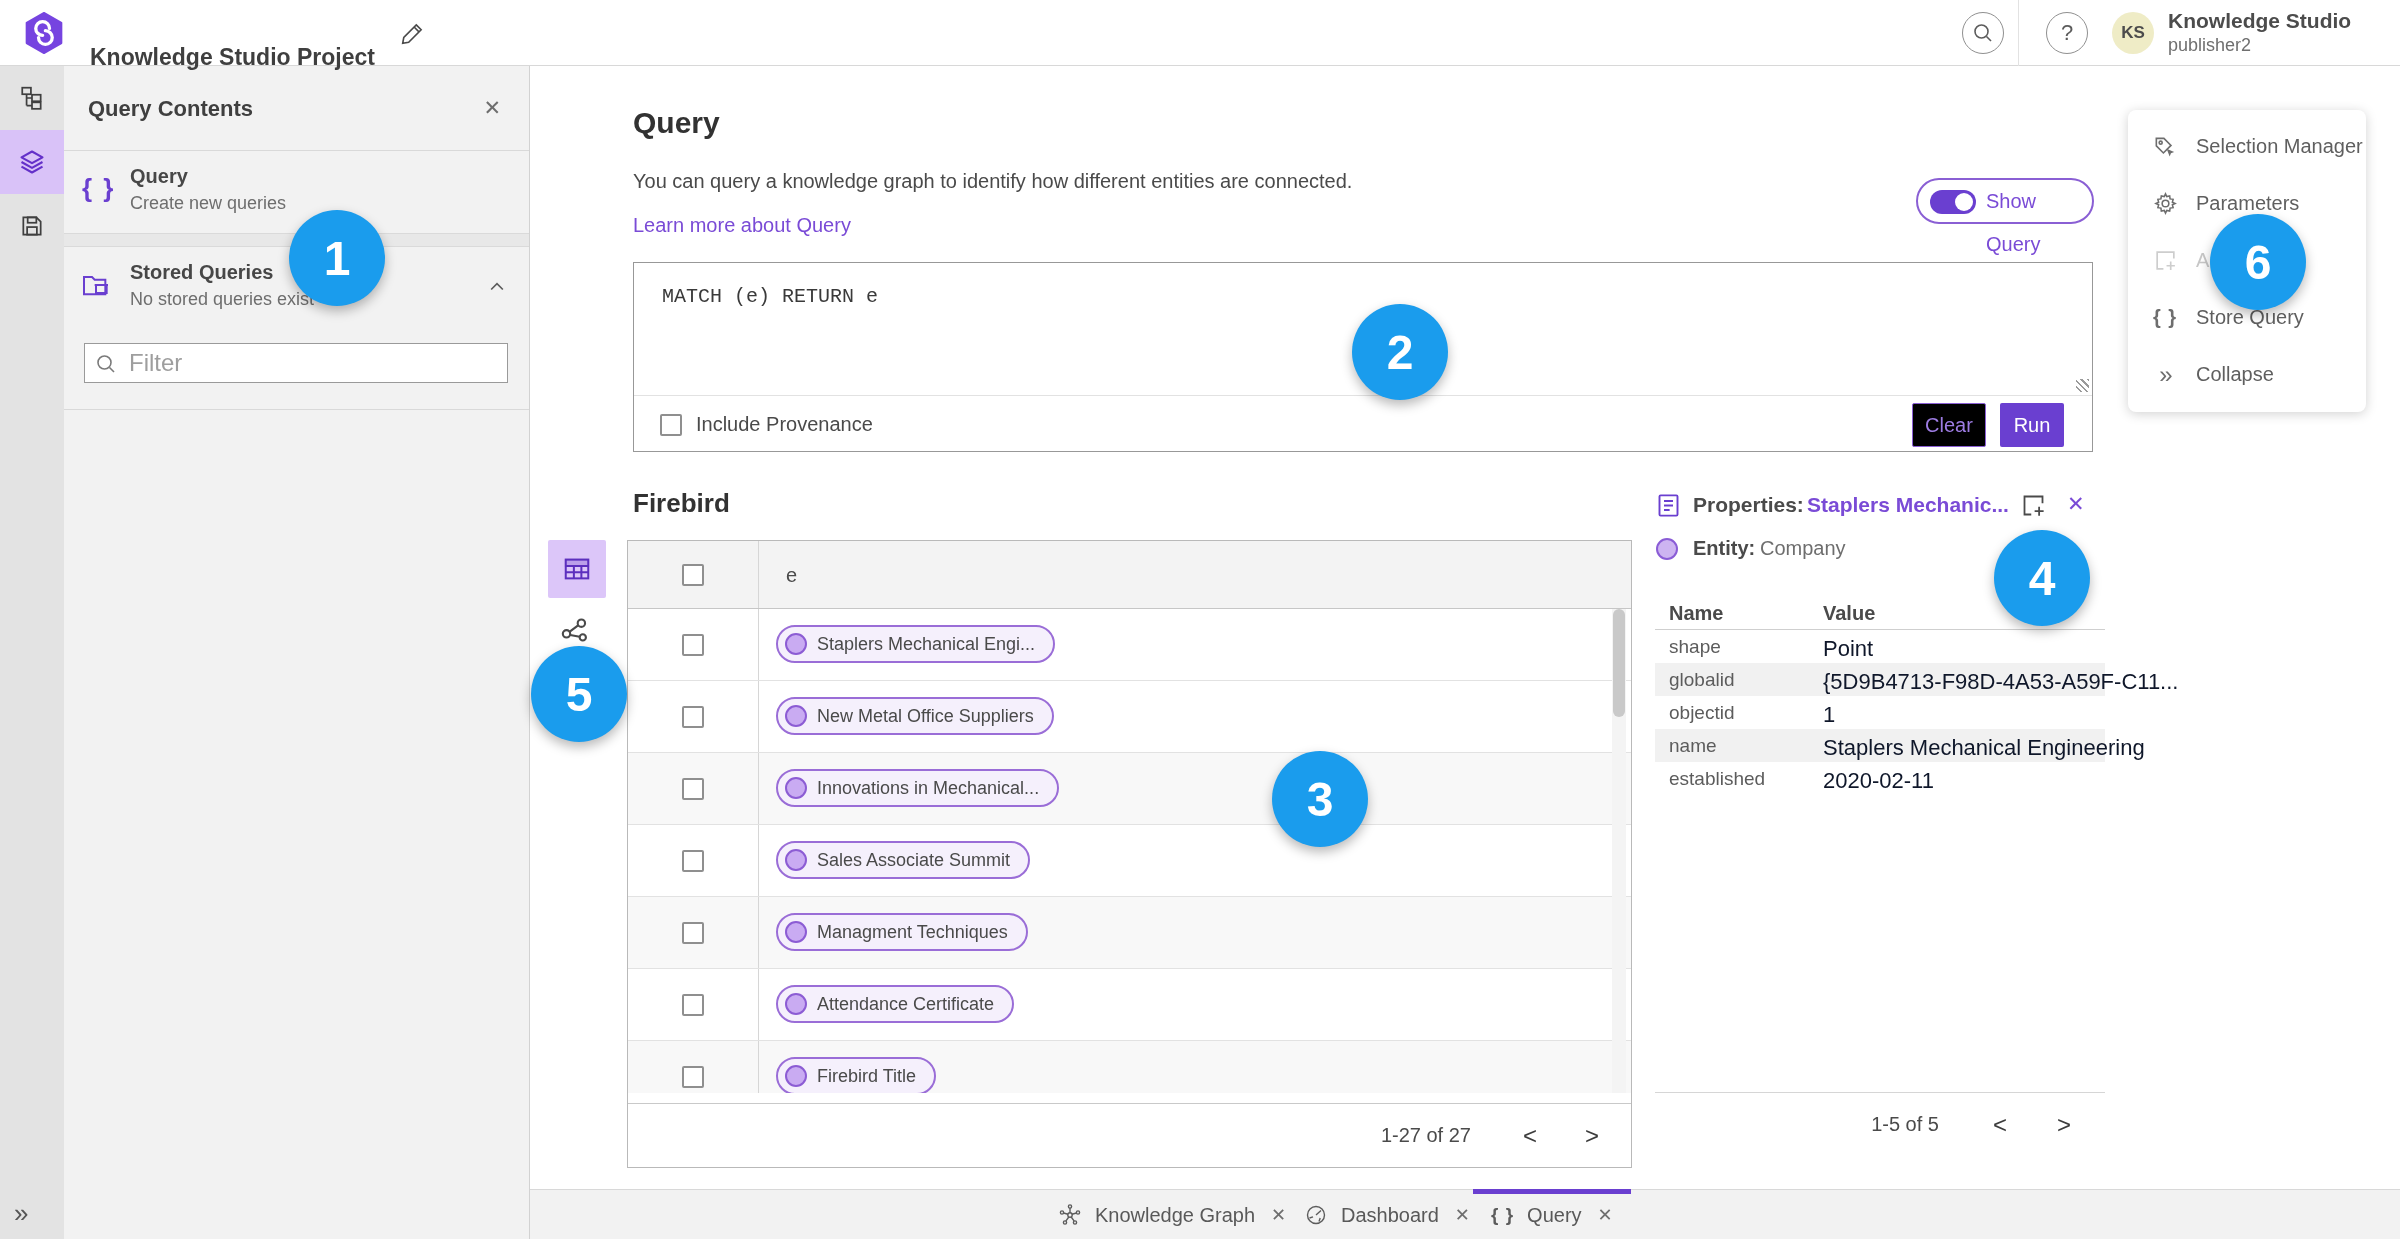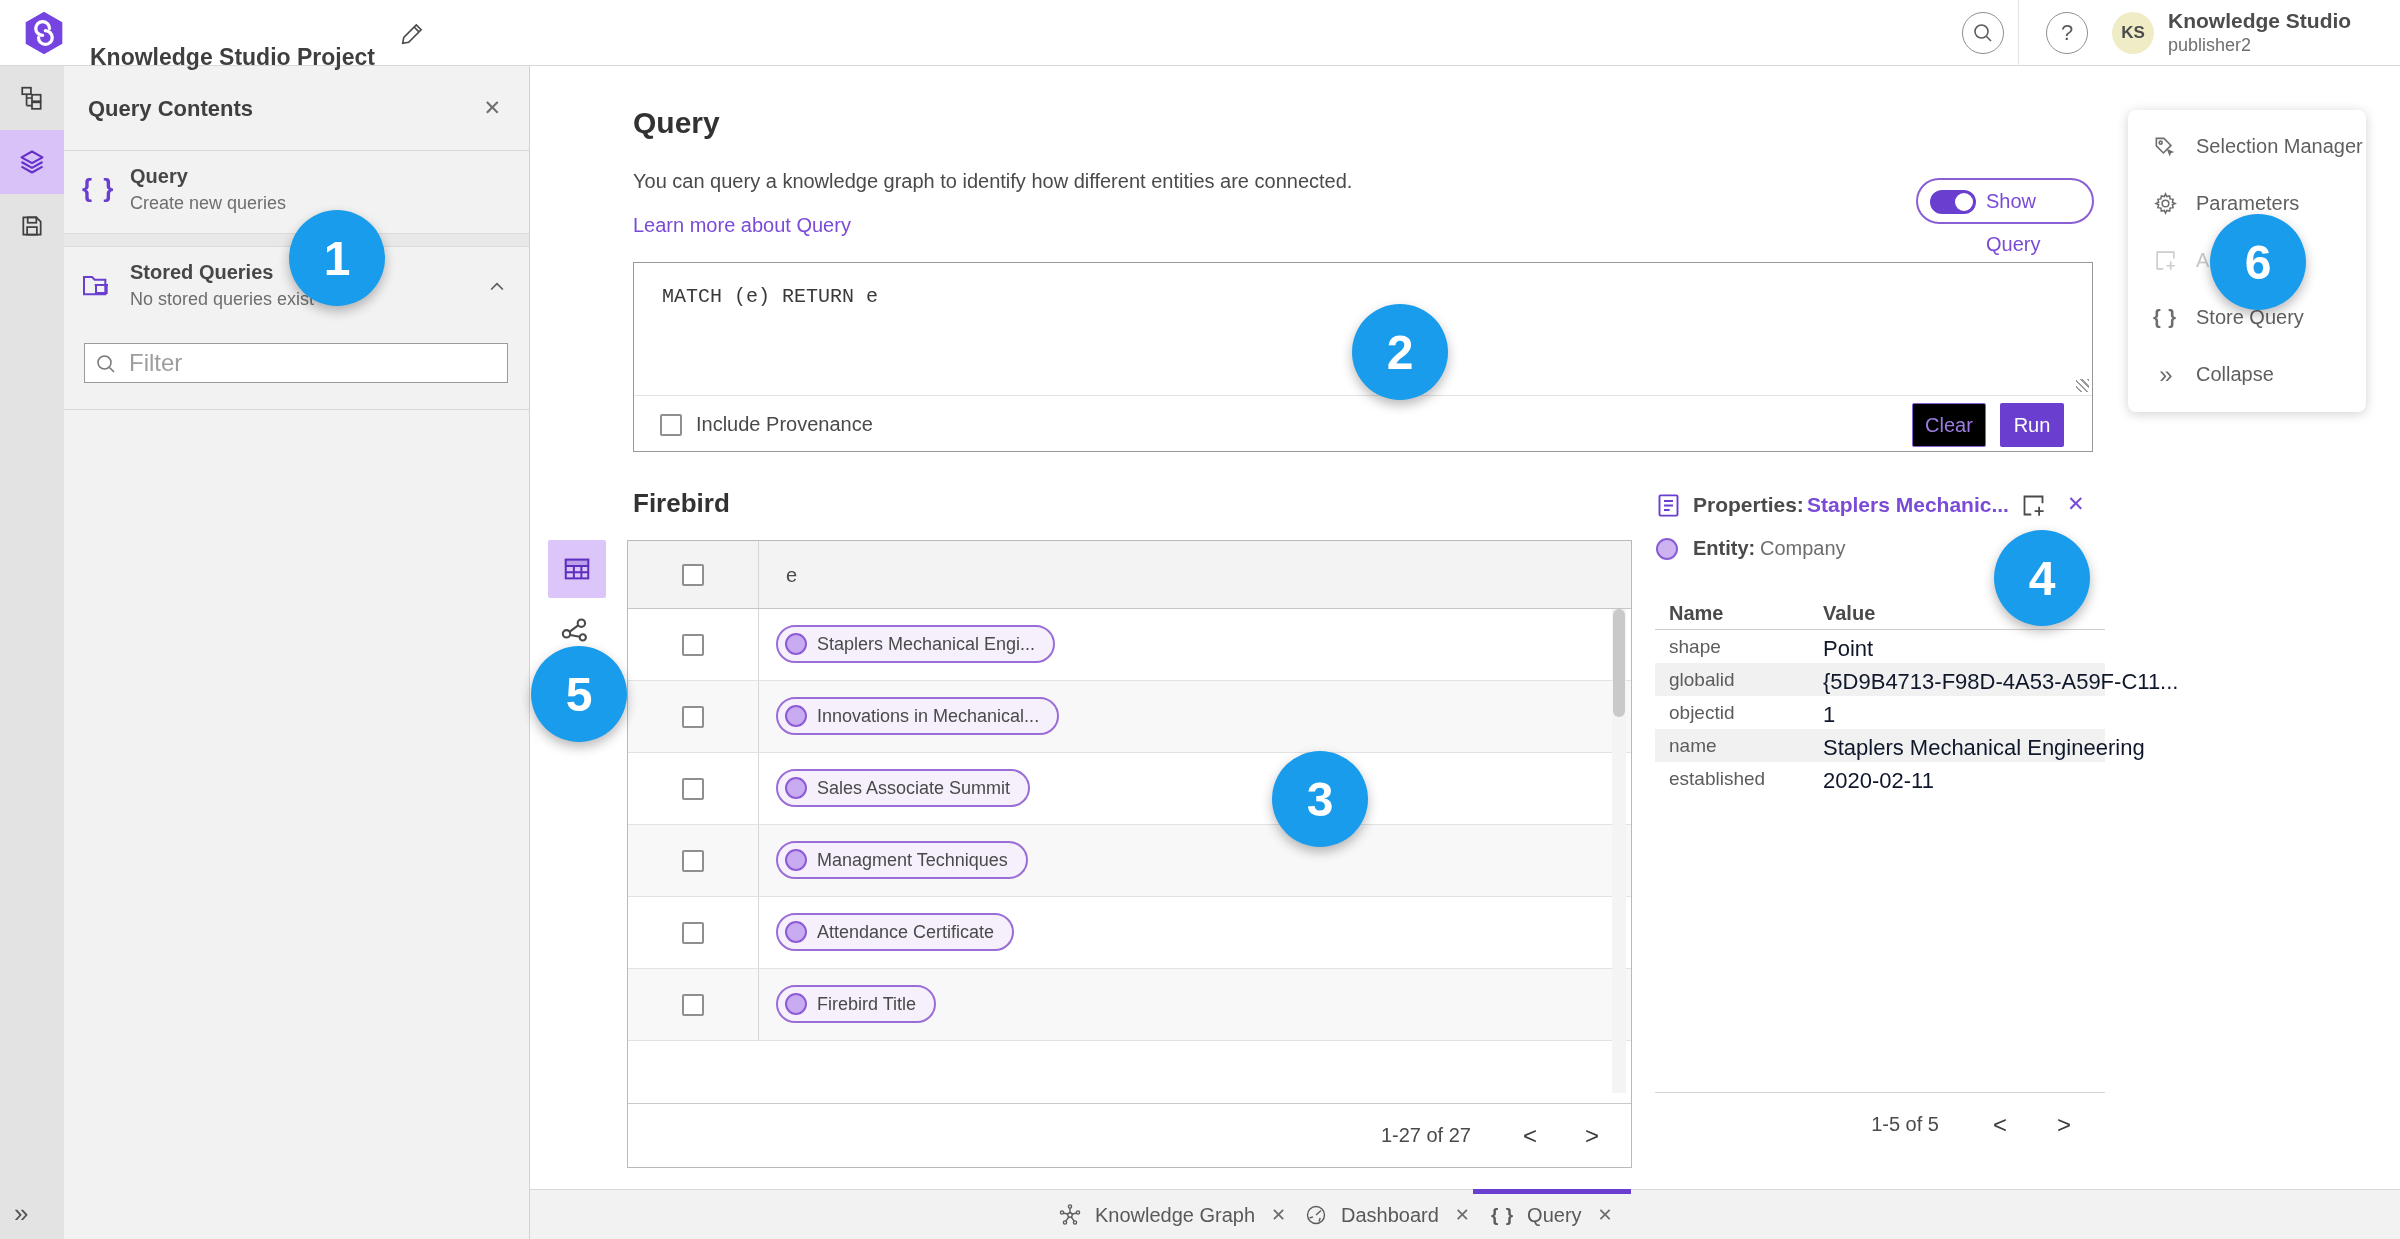--- a/index.html
+++ b/index.html
@@ -299,20 +299,29 @@
       <div class="rt-body">
         <div class="rt-row">
           <div class="rt-check-cell">
               <input type="checkbox" style="">
             </div>
           <div class="chip">
             <span class="chip-dot"></span>
             <span class="chip-label">Staplers Mechanical Engi...</span>
           </div>
         </div>
+        <div class="rt-row">
+          <div class="rt-check-cell">
+              <input type="checkbox" style="">
+            </div>
+          <div class="chip">
+            <span class="chip-dot"></span>
+            <span class="chip-label">New Metal Office Suppliers</span>
+          </div>
+        </div>
         <div class="rt-row alt">
           <div class="rt-check-cell">
               <input type="checkbox" style="">
             </div>
           <div class="chip">
             <span class="chip-dot"></span>
             <span class="chip-label">Innovations in Mechanical...</span>
           </div>
         </div>
         <div class="rt-row">

